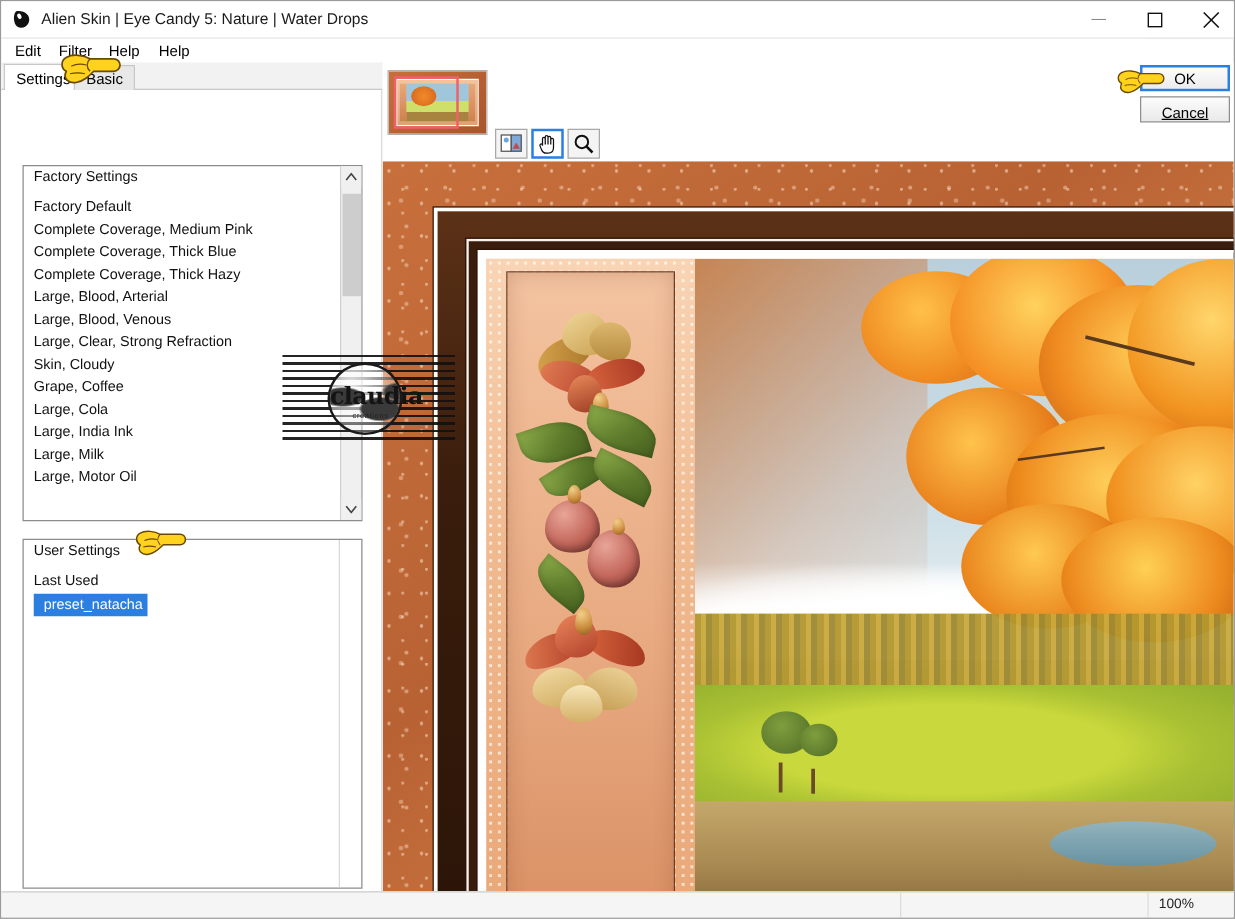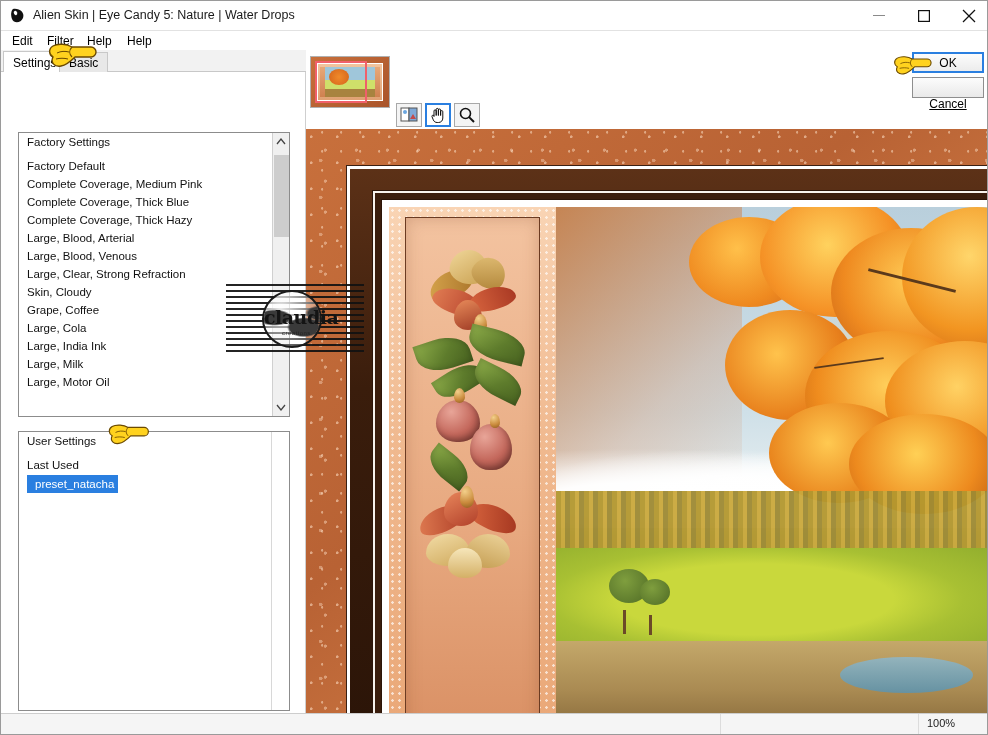--- a/index.html
+++ b/index.html
@@ -385,21 +385,21 @@
     font-size: 12px; color: #000;
     text-align: center; padding-top: 2px;
     cursor: default;
   }
   .cancel-btn {
     position: absolute; left: 911px; top: 76px;
     width: 72px; height: 21px;
     background: linear-gradient(#fcfcfc,#e9e9e9);
     border: 1px solid #8e8e8e;
     font-size: 12px; color: #000;
-    text-align: center; padding-top: 19px;
+    text-align: center; padding-top: 5px;
     cursor: default;
     text-decoration: underline;
   }
 
   
   .statusbar {
     position: absolute; left: 0; bottom: 0;
     width: 986px; height: 21px;
     background: #f5f5f5;
     border-top: 1px solid #cdcdcd;

